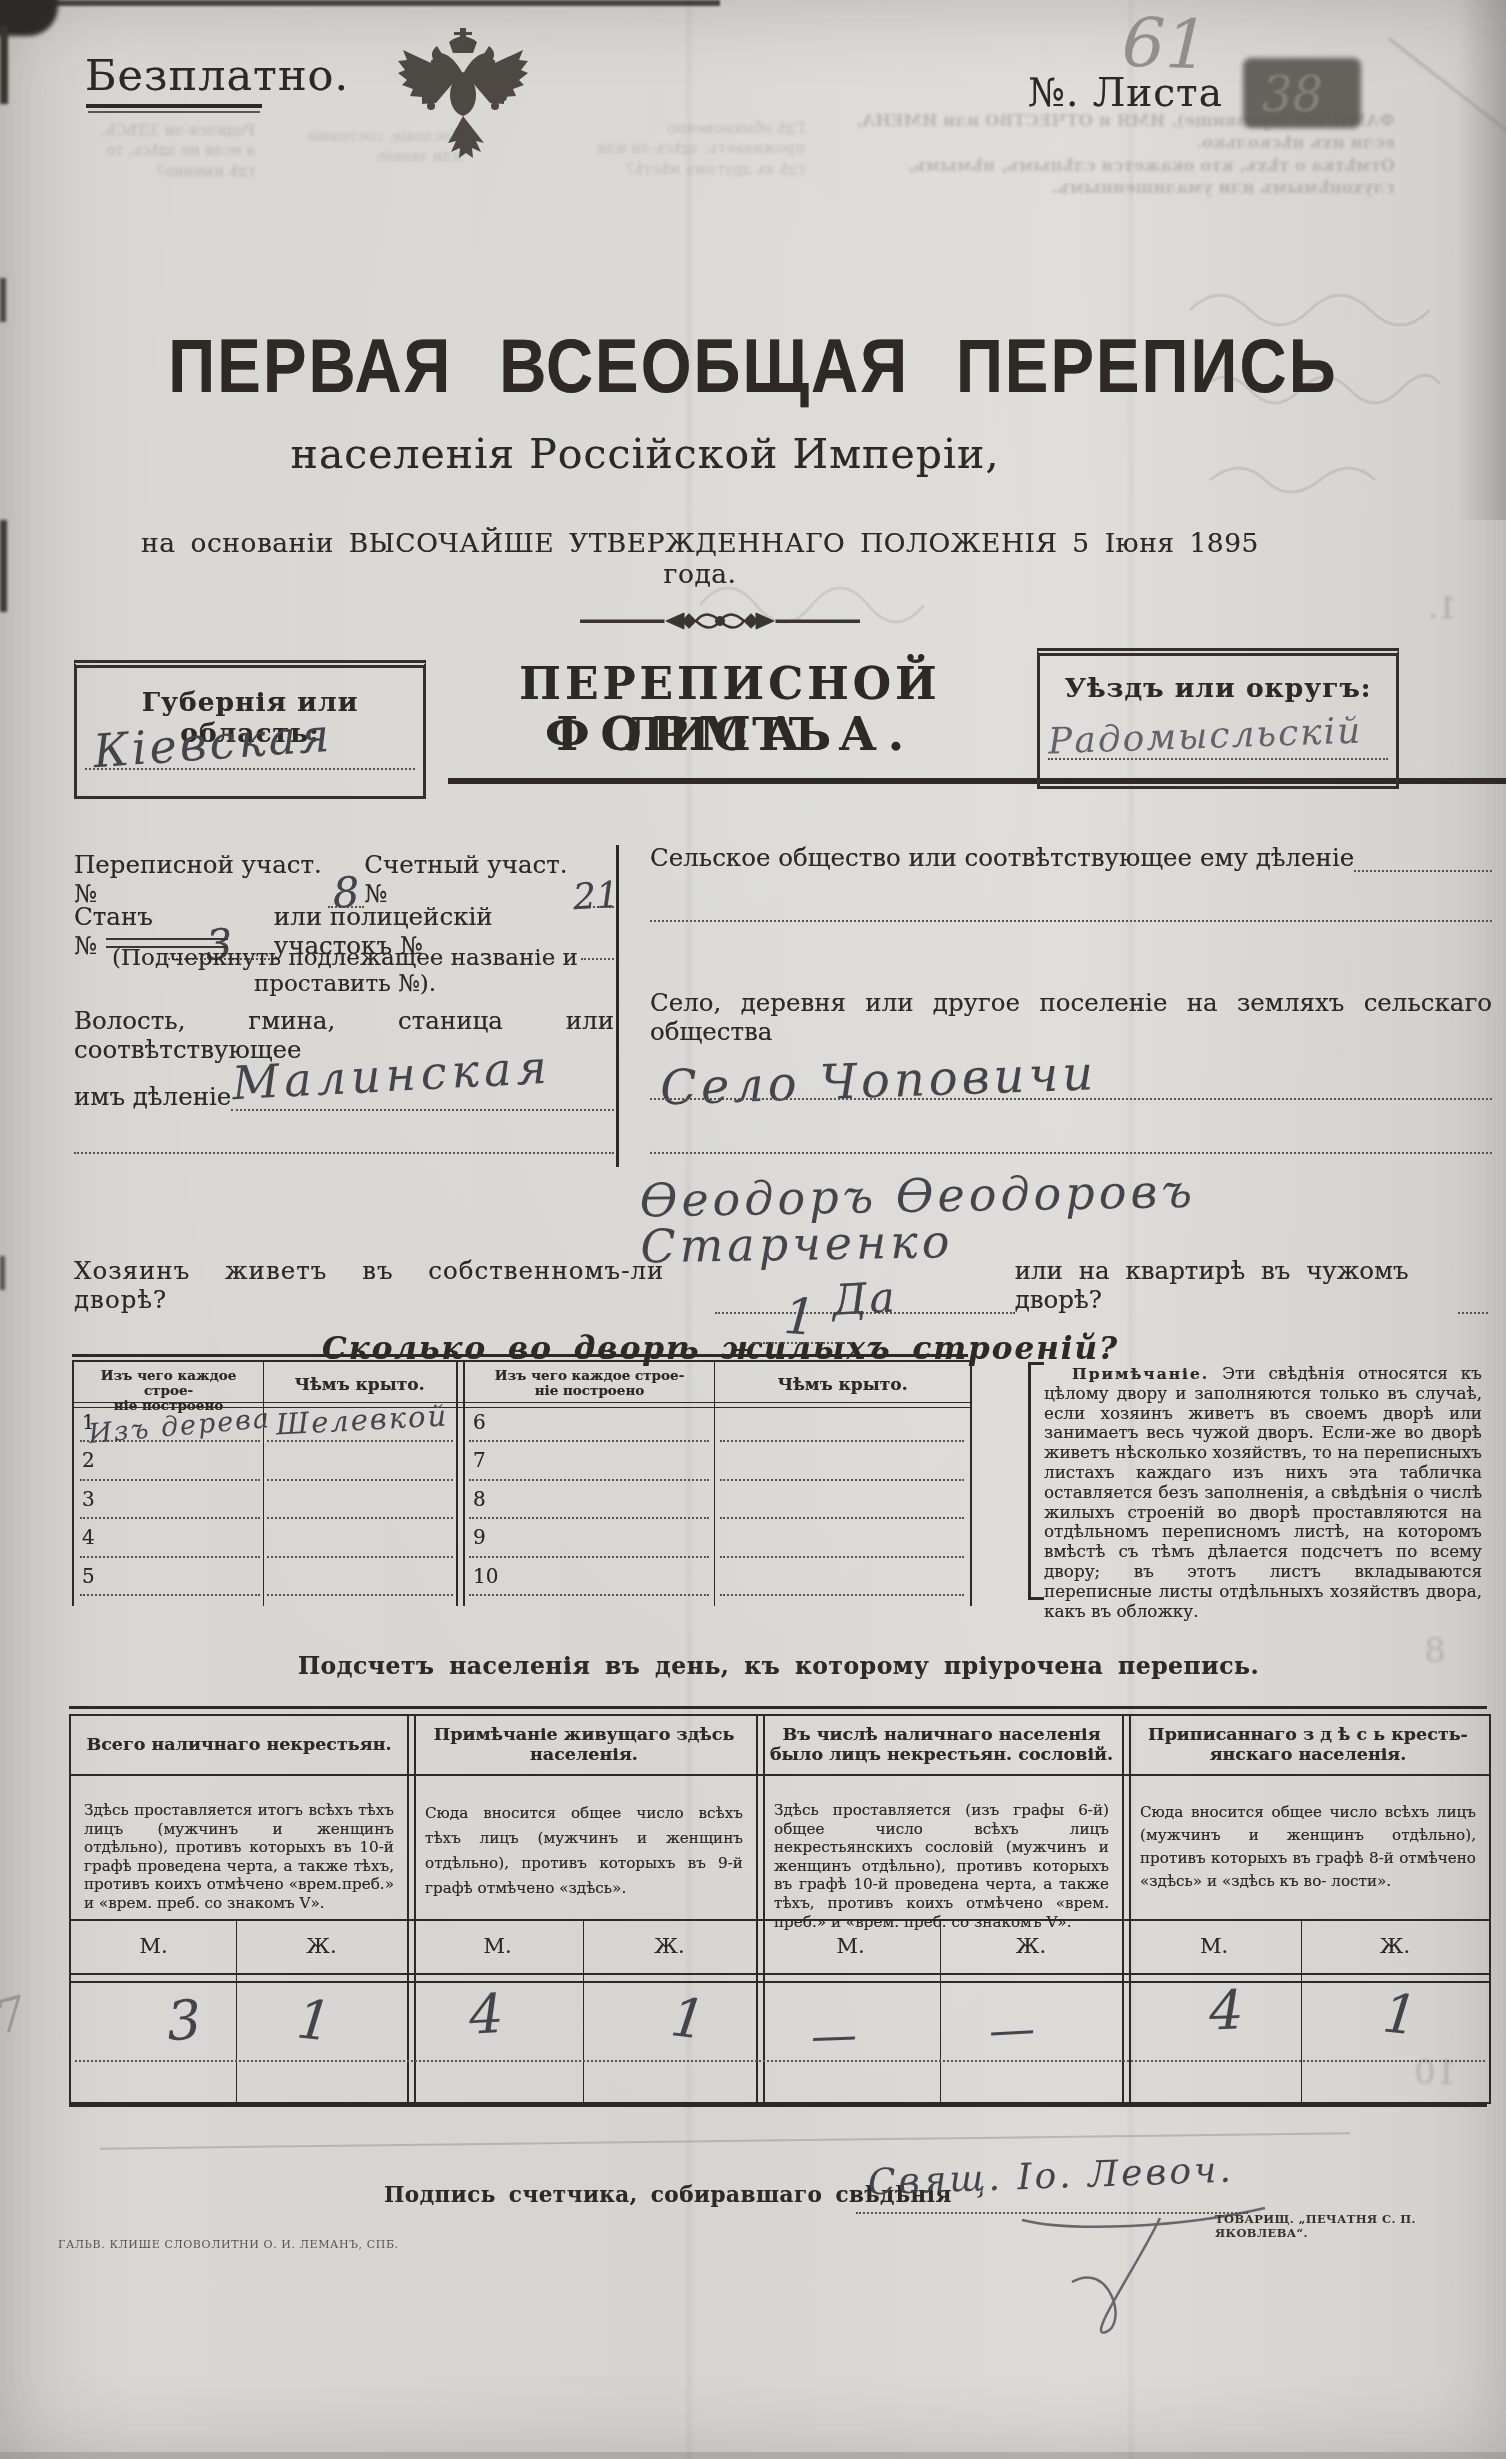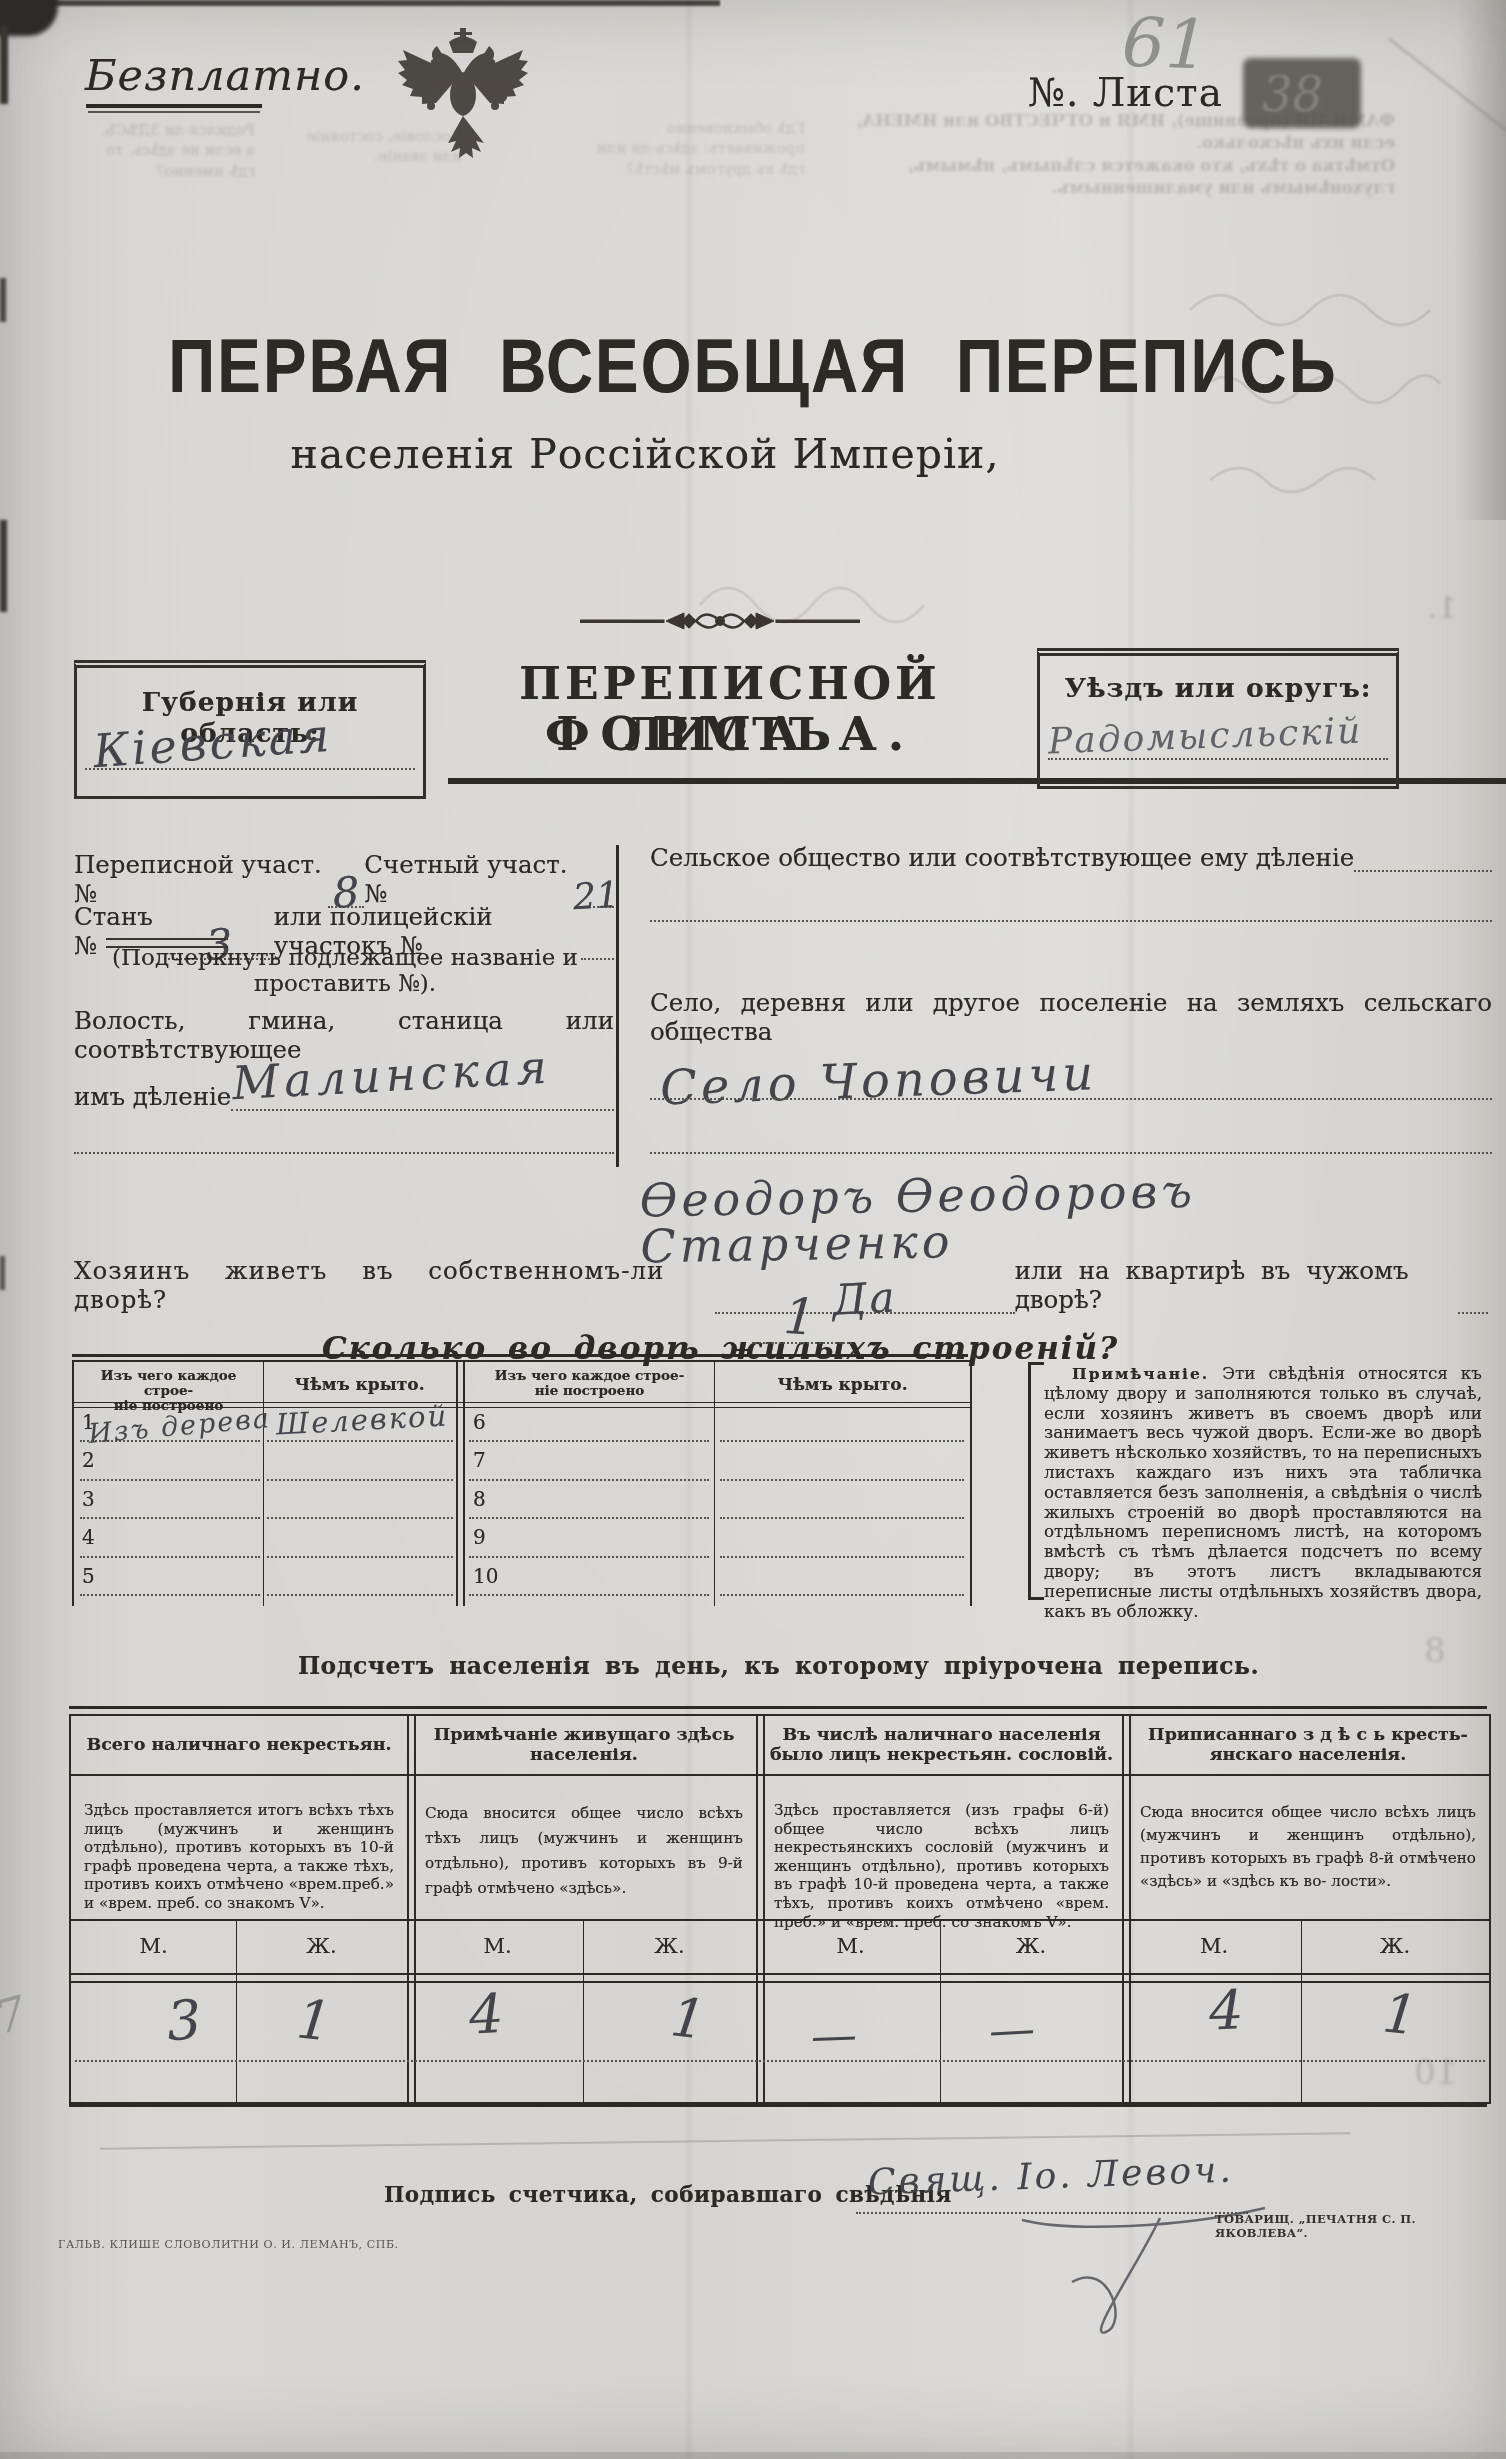--- a/index.html
+++ b/index.html
@@ -71,21 +71,21 @@
     <g fill="none" stroke="#6b6964" stroke-width="3">
       <path d="M10 40 q30 -30 60 0 t60 0 t60 0 t60 0"></path>
       <path d="M20 120 q25 -26 50 0 t50 0 t50 0 t50 0 t40 -6"></path>
       <path d="M30 210 q30 -24 55 0 t55 0 t55 0"></path>
     </g>
   </svg>
   <svg class="a" style="left:690px;top:555px;opacity:.15;" width="280" height="90" viewBox="0 0 280 90">
     <path d="M10 50 q28 -34 56 0 t56 0 t56 0 t56 0" fill="none" stroke="#6b6964" stroke-width="3"></path>
   </svg>
 
-  <div class="a ser ink" style="left:85px;top:50px;font-size:43px;font-style:italic;letter-spacing:1px;">Безплатно.</div>
+  <div class="a ser ink" style="left:85px;top:50px;font-size:43px;letter-spacing:1px;">Безплатно.</div>
   <div class="a hline" style="left:86px;top:104px;width:176px;height:4px;"></div>
   <div class="a hline" style="left:88px;top:111px;width:172px;height:2px;opacity:.75;"></div>
 
   <div class="a pencil" style="left:1122px;top:4px;font-size:68px;transform:rotate(2deg);">61</div>
   <div class="a ser ink" style="left:1028px;top:70px;font-size:39px;letter-spacing:1px;">№. Листа</div>
   <div class="a" style="left:1243px;top:58px;width:118px;height:70px;background:#514f49;border-radius:8px;filter:blur(2.5px);opacity:.85;"></div>
   <div class="a ser" style="left:1262px;top:66px;font-size:48px;font-style:italic;color:#8a8780;opacity:.85;filter:blur(1px);">38</div>
 
   <svg class="a" style="left:393px;top:28px;filter:blur(.4px);" width="140" height="180" viewBox="0 0 140 180">
     <g fill="#34302a" opacity=".85">
@@ -103,20 +103,21 @@
       <circle cx="38" cy="78" r="4"></circle>
         <circle cx="102" cy="78" r="4"></circle>
       <circle cx="109" cy="69" r="5"></circle>
         <rect x="107" y="61" width="4" height="5"></rect>
       <rect x="20" y="56" width="24" height="3" transform="rotate(25 20 56)"></rect>
     </g>
   </svg>
 
   <div class="a sans ink b ctr" style="left:100px;top:322px;width:1306px;font-size:64px;letter-spacing:2px;word-spacing:26px;transform:scale(1.02,1.18);transform-origin:center top;">ПЕРВАЯ ВСЕОБЩАЯ ПЕРЕПИСЬ</div>
   <div class="a ser ink ctr" style="left:250px;top:430px;width:790px;font-size:41px;letter-spacing:1px;">населенія Россійской Имперіи,</div>
+  <div class="a ser ink ctr" style="left:100px;top:527px;width:1200px;font-size:26.5px;letter-spacing:.5px;word-spacing:6px;">на основаніи ВЫСОЧАЙШЕ УТВЕРЖДЕННАГО ПОЛОЖЕНІЯ 5 Іюня 1895 года.</div>
 
   <svg class="a" style="left:580px;top:606px;" width="280" height="30" viewBox="0 0 280 30">
     <g fill="#3a362f" stroke="#3a362f">
       <rect x="0" y="14" width="84" height="2.5"></rect>
         <rect x="196" y="14" width="84" height="2.5"></rect>
       <path d="M86 15 l18 -8 v16 z"></path>
         <path d="M194 15 l-18 -8 v16 z"></path>
       <rect x="104" y="10" width="10" height="10" transform="rotate(45 109 15)"></rect>
       <rect x="166" y="10" width="10" height="10" transform="rotate(45 171 15)"></rect>
       <path d="M116 15 q10 -13 24 0 q-10 13 -24 0 z" fill="none" stroke-width="2.5"></path>

